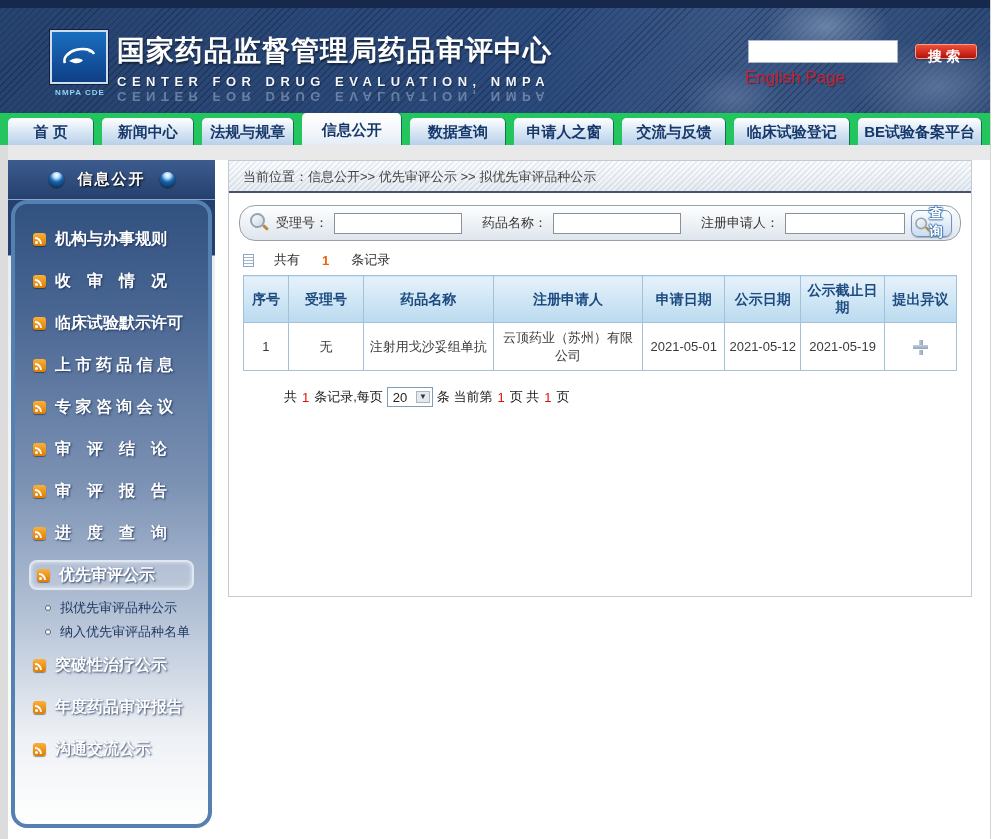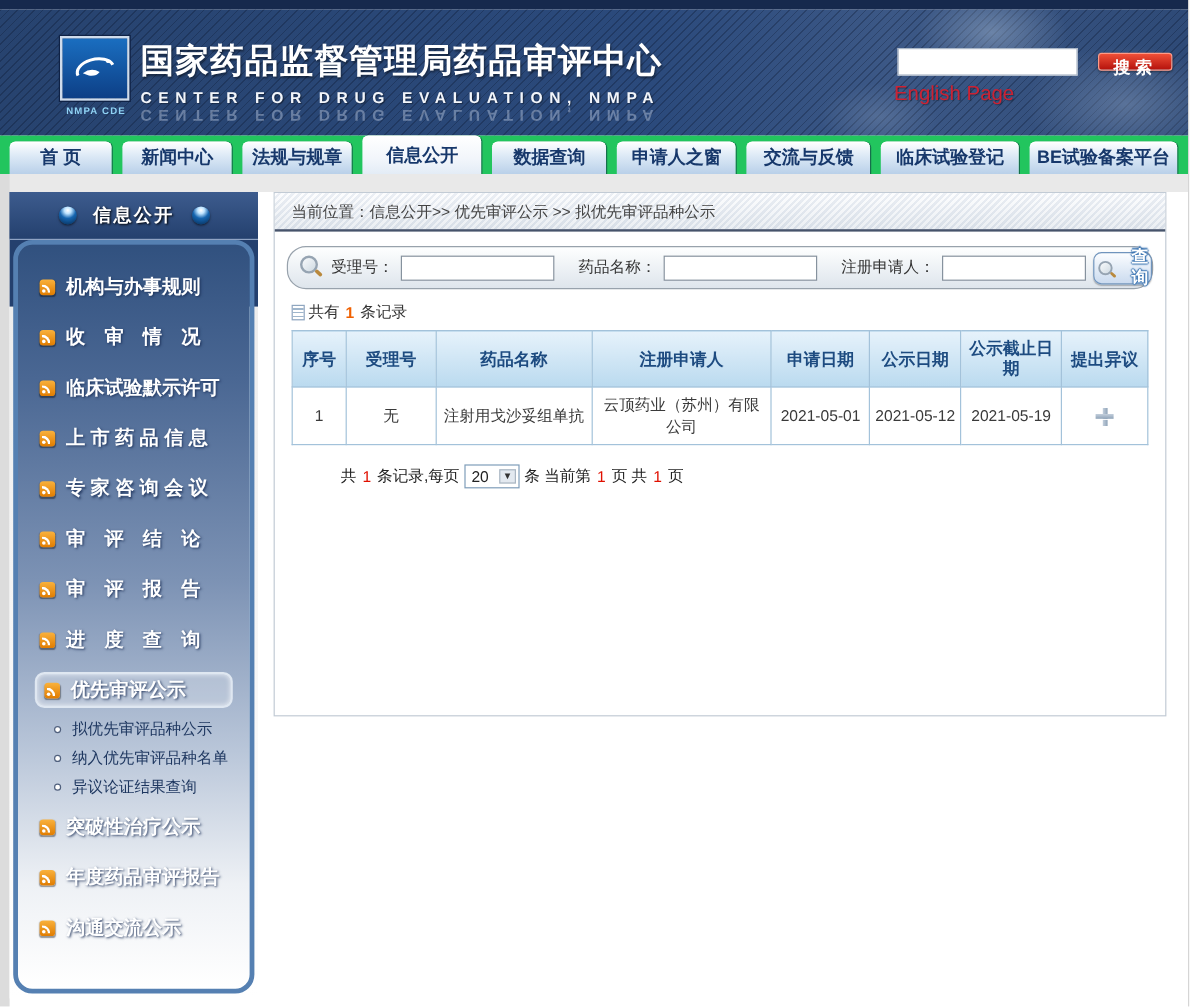--- a/index.html
+++ b/index.html
@@ -79,26 +79,26 @@
     border-bottom:2px solid #46536b; }
   .search-panel { margin:12px 10px 0 10px; height:36px; border:1px solid #98a2ac; border-radius:16px;
     background:linear-gradient(#feffff,#dee5ec); display:flex; align-items:center; padding:0 8px; gap:6px; }
   .mag { position:relative; flex:none; width:22px; height:22px; }
   .mag::before { content:""; position:absolute; left:2px; top:1px; width:11px; height:11px; border:2px solid #96a4b2; border-radius:50%;
     background:linear-gradient(135deg,#f8fafc,#cfdae2); }
   .mag::after { content:""; position:absolute; left:14px; top:14px; width:7px; height:3px; background:#b9893d; transform:rotate(42deg); border-radius:2px; }
   .fld-label { font-size:13px; color:#333; white-space:nowrap; }
   .search-panel input { width:128px; height:21px; border:1px solid #86929e; background:#fff; padding:0 3px; font-size:13px; }
   .btn-query { margin-left:auto; width:76px; height:27px; border:1px solid #6f94bd; border-radius:7px;
-    background:linear-gradient(#fbfdff,#cbdbef); display:flex; align-items:center; justify-content:center; gap:15px; cursor:pointer;
+    background:linear-gradient(#fbfdff,#cbdbef); display:flex; align-items:center; justify-content:center; gap:1px; cursor:pointer;
     box-shadow:0 1px 1px rgba(0,0,0,.25); }
   .btn-query .mag { width:16px; height:16px; transform:scale(.8); }
   .btn-query-label { font-size:14px; font-weight:bold; color:#fff; letter-spacing:2px;
     text-shadow:-1px 0 1px #3d76b3, 1px 0 1px #3d76b3, 0 -1px 1px #3d76b3, 0 1px 1px #3d76b3; }
-  .records-line { margin:10px 0 6px 14px; display:flex; align-items:center; gap:3px; font-size:13px; color:#333; }
+  .records-line { margin:10px 0 6px 14px; display:flex; align-items:center; gap:20px; font-size:13px; color:#333; }
   .list-icon { flex:none; width:11px; height:13px; border:1px solid #8fa6c0;
     background:repeating-linear-gradient(to bottom,#ffffff 0 2px,#9fb6cc 2px 3px); }
   .orange { color:#f06000; font-weight:bold; padding:0 2px; }
   table.data { margin-left:14px; width:714px; border-collapse:collapse; }
   table.data th { border:1px solid #a3c2da; background:linear-gradient(#e6f2fb,#badaef); color:#1d4b80;
     font-size:14px; font-weight:bold; padding:6px 2px; line-height:17px; }
   table.data td { border:1px solid #a3c2da; height:48px; font-size:13px; color:#3a3a3a; text-align:center; padding:2px 4px; }
   td.cell-left { text-align:left; }
   .plus { position:relative; display:inline-block; width:15px; height:15px; cursor:pointer; vertical-align:middle; }
   .plus::before { content:""; position:absolute; left:5.5px; top:0; width:4px; height:15px;
@@ -201,24 +201,20 @@
         <span class="rss"></span>
         <span class="menu-label">优先审评公示</span>
       </div>
       <div class="submenu-item">
         <span class="bullet"></span>
         <span class="submenu-label">拟优先审评品种公示</span>
       </div>
       <div class="submenu-item">
         <span class="bullet"></span>
         <span class="submenu-label">纳入优先审评品种名单</span>
-      </div>
-      <div class="submenu-item">
-        <span class="bullet"></span>
-        <span class="submenu-label">异议论证结果查询</span>
       </div>
       <div class="menu-item">
         <span class="rss"></span>
         <span class="menu-label">突破性治疗公示</span>
       </div>
       <div class="menu-item">
         <span class="rss"></span>
         <span class="menu-label">年度药品审评报告</span>
       </div>
       <div class="menu-item">

